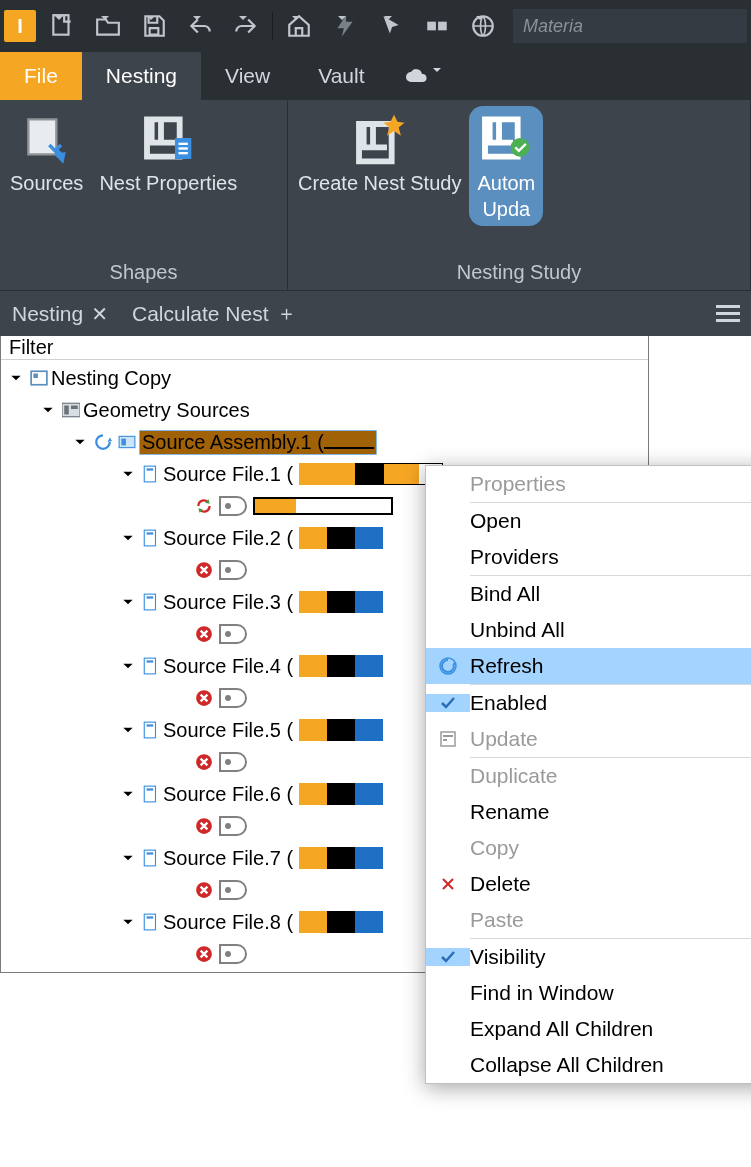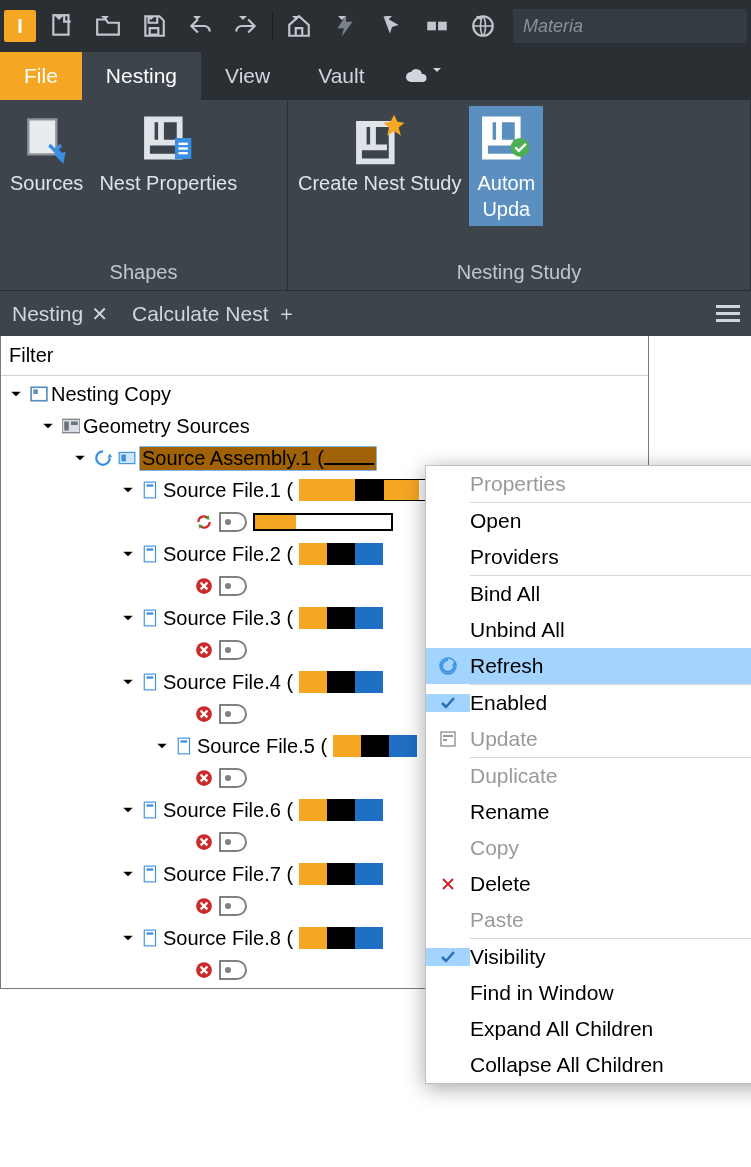--- a/index.html
+++ b/index.html
@@ -25,32 +25,32 @@
 
   
   .ribbon { height: 190px; background: #3d444c; display: flex; }
   .ribbon-group { display: flex; flex-direction: column; border-right: 1px solid #2a2f34; }
   .ribbon-items { flex: 1; display: flex; align-items: flex-start; padding: 6px 2px 0 2px; }
   .ribbon-label { height: 36px; display: flex; align-items: center; justify-content: center; color: #c0c7cf; font-size: 20px; }
   .rbtn { display: flex; flex-direction: column; align-items: center; padding: 4px 8px; color: #dfe4e9; font-size: 20px; text-align: center; cursor: pointer; }
   .rbtn.disabled { color: #6a7179; }
   .rbtn .icon { width: 56px; height: 56px; margin-bottom: 4px; display: flex; align-items: center; justify-content: center; }
   .rbtn .lbl { line-height: 26px; white-space: pre; }
-  .rbtn.hl { background: #5a8fbf; color: #ffffff; }
+  .rbtn.hl { background: #5a8fbf; color: #ffffff; border-radius: 14px; }
 
   
   .panel-tabs { height: 46px; background: #3d444c; display: flex; align-items: stretch; border-top: 1px solid #2a2f34; }
   .ptab { padding: 0 12px; display: flex; align-items: center; gap: 8px; color: #d0d6dc; font-size: 21px; cursor: pointer; }
   .ptab .close, .ptab .plus { font-size: 20px; color: #d0d6dc; }
   .spacer { flex: 1; }
   .hamburger { width: 46px; display: flex; align-items: center; justify-content: center; color: #d0d6dc; }
 
   
   .browser { background: #ffffff; width: 649px; border: 1px solid #7a7a7a; border-top: none; }
-  .filter-row { height: 40px; display: flex; align-items: center; padding: 0 8px; border-bottom: 1px solid #d0d0d0; font-size: 20px; color: #000; }
+  .filter-row { height: 24px; display: flex; align-items: center; padding: 0 8px; border-bottom: 1px solid #d0d0d0; font-size: 20px; color: #000; }
   .tree { padding: 2px 0; font-size: 20px; color: #000; }
   .node { display: flex; align-items: center; height: 32px; padding-left: 6px; white-space: nowrap; }
   .arrow { width: 18px; height: 18px; display: inline-flex; align-items: center; justify-content: center; margin-right: 2px; }
   .arrow svg { width: 14px; height: 14px; }
   .nodeicon { width: 20px; height: 20px; margin: 0 2px 0 2px; display: inline-flex; align-items: center; justify-content: center; }
   .nodeicon svg { width: 18px; height: 18px; }
   .sel { background: #a16207; border: 1px solid #7fb7e3; border-radius: 1px; display: inline-block; padding: 0 2px; }
   .thumbs { display: inline-flex; align-items: center; margin-left: 6px; gap: 0; }
   .th { width: 28px; height: 22px; }
   .th.or { background: #f5a623; }
@@ -422,21 +422,21 @@
           <span class="xicon">
             <svg viewBox="0 0 16 16">
               <circle cx="8" cy="8" r="7" fill="#d02828"></circle>
               <path d="M5 5l6 6M11 5l-6 6" stroke="#fff" stroke-width="2"></path>
             </svg>
           </span>
           <span class="tag">
             <span class="dot"></span>
           </span>
         </div>
-        <div class="node" style="padding-left: 118px; margin-left: 34px;">
+        <div class="node" style="padding-left: 118px;">
           <span class="arrow">
             <svg viewBox="0 0 12 12">
               <path d="M2 4l4 4 4-4z" fill="#000"></path>
             </svg>
           </span>
     <span class="nodeicon">
             <svg viewBox="0 0 16 16">
               <rect x="2" y="1" width="10" height="14" fill="#fff" stroke="#3a8fe0"></rect>
               <rect x="4" y="3" width="6" height="2" fill="#3a8fe0"></rect>
             </svg>

